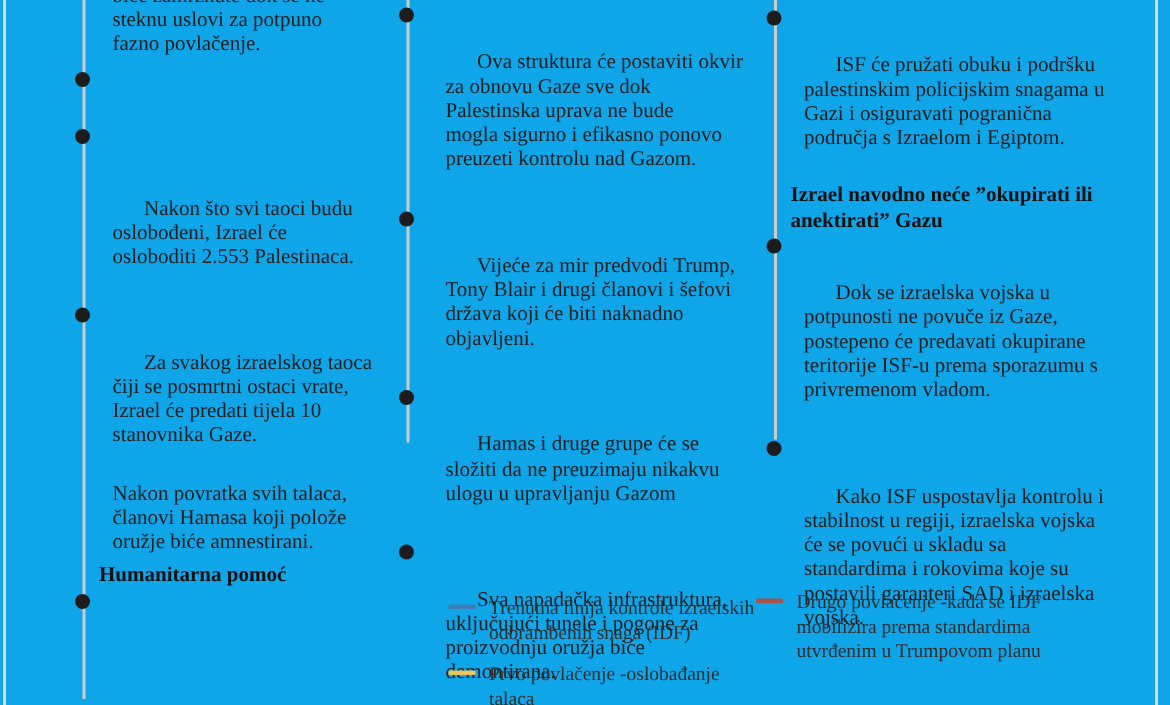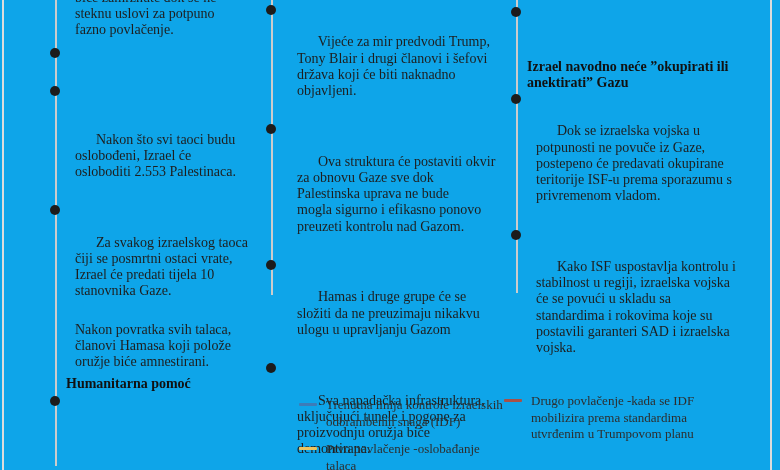--- a/index.html
+++ b/index.html
@@ -80,51 +80,55 @@
     <div class="para">
       <span class="bullet"></span>
       
     </div>
 
   </div>
 
   <div class="col" id="col-2">
     <div class="para">
       <span class="bullet"></span>
-      <span>Vijeće za mir predvodi Trump,
-Tony Blair i drugi članovi i šefovi
-država koji će biti naknadno
-objavljeni.</span>
-    </div>
-    <div class="para">
-      <span class="bullet"></span>
       <span>Ova struktura će postaviti okvir
 za obnovu Gaze sve dok
 Palestinska uprava ne bude
 mogla sigurno i efikasno ponovo
 preuzeti kontrolu nad Gazom.</span>
+    </div>
+    <div class="para">
+      <span class="bullet"></span>
+      <span>Vijeće za mir predvodi Trump,
+Tony Blair i drugi članovi i šefovi
+država koji će biti naknadno
+objavljeni.</span>
     </div>
     <div class="para">
       <span class="bullet"></span>
       <span>Hamas i druge grupe će se
 složiti da ne preuzimaju nikakvu
 ulogu u upravljanju Gazom</span>
     </div>
     <div class="para">
       <span class="bullet"></span>
       <span>Sva napadačka infrastruktura,
 uključujući tunele i pogone za
 proizvodnju oružja biće
 demontirana.</span>
     </div>
   </div>
 
   <div class="col" id="col-3">
     <div class="para">
       <span class="bullet"></span>
+      <span>ISF će pružati obuku i podršku
+palestinskim policijskim snagama u
+Gazi i osiguravati pogranična
+područja s Izraelom i Egiptom.</span>
     </div>
     <div class="heading">Izrael navodno neće ”okupirati ili
 anektirati” Gazu</div>
     <div class="para">
       <span class="bullet"></span>
       <span>Dok se izraelska vojska u
 potpunosti ne povuče iz Gaze,
 postepeno će predavati okupirane
 teritorije ISF-u prema sporazumu s
 privremenom vladom.</span>

